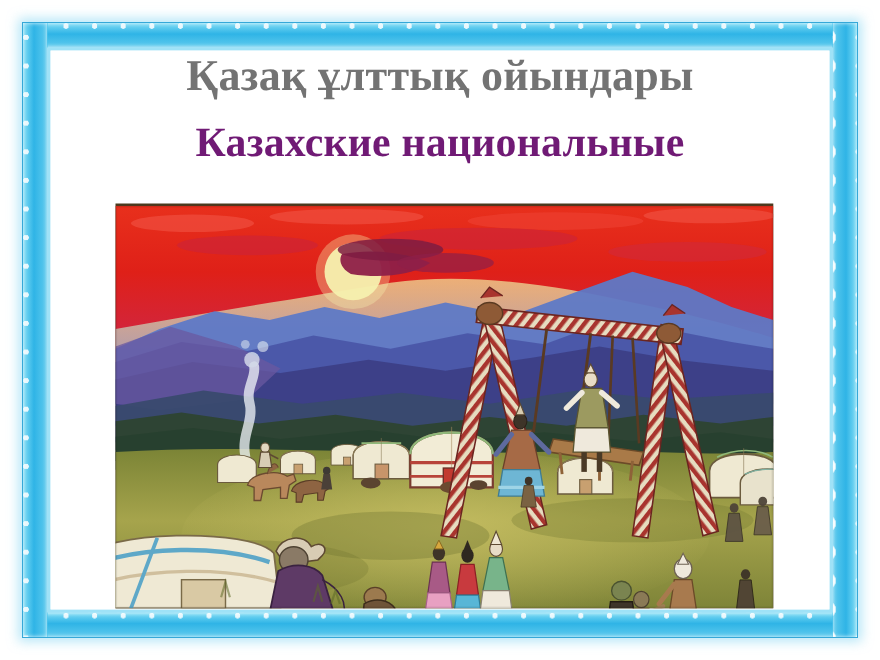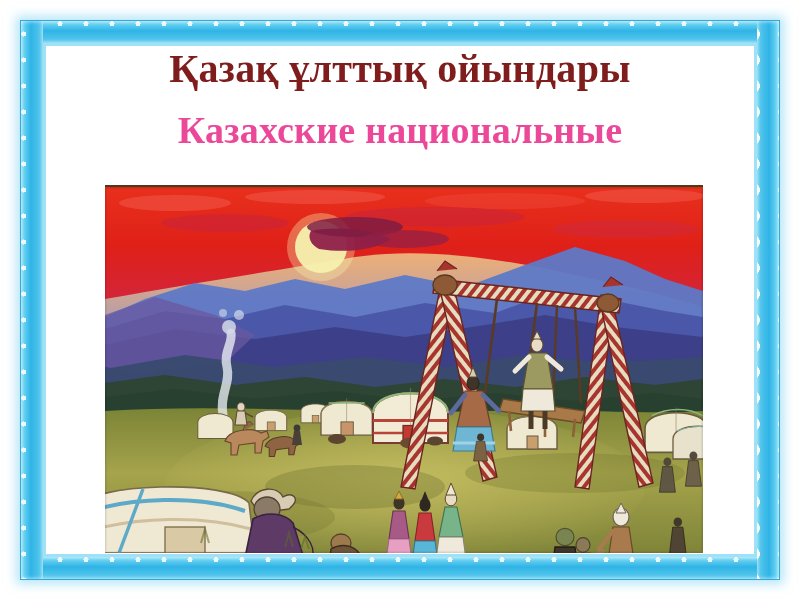--- a/index.html
+++ b/index.html
@@ -127,22 +127,22 @@
 
   <div class="frame-outer">
     <div class="band band-top"></div>
     <div class="band band-bottom"></div>
     <div class="band band-left"></div>
     <div class="band band-right"></div>
     <div class="frame-inner-rim"></div>
   </div>
 
   <div class="titles">
-    <div class="title-kk" style="color: #7f1d1d;">Қазақ ұлттық ойындары</div>
-    <div class="title-ru" style="color: #ec4899; margin-top: 20px;">Казахские национальные</div>
+    <div class="title-kk" style="color: #737373;">Қазақ ұлттық ойындары</div>
+    <div class="title-ru" style="color: #701a75; margin-top: 20px;">Казахские национальные</div>
   </div>
 
   <div class="painting-wrap">
     <svg class="painting" viewBox="0 0 598 366" preserveAspectRatio="none">
       <defs>
         <clipPath id="clipScene">
             <rect x="0" y="0" width="598" height="366"></rect>
           </clipPath>
         <linearGradient id="gSky" x1="0" y1="0" x2="0" y2="1">
           <stop offset="0%" stop-color="#E8301C"></stop>

